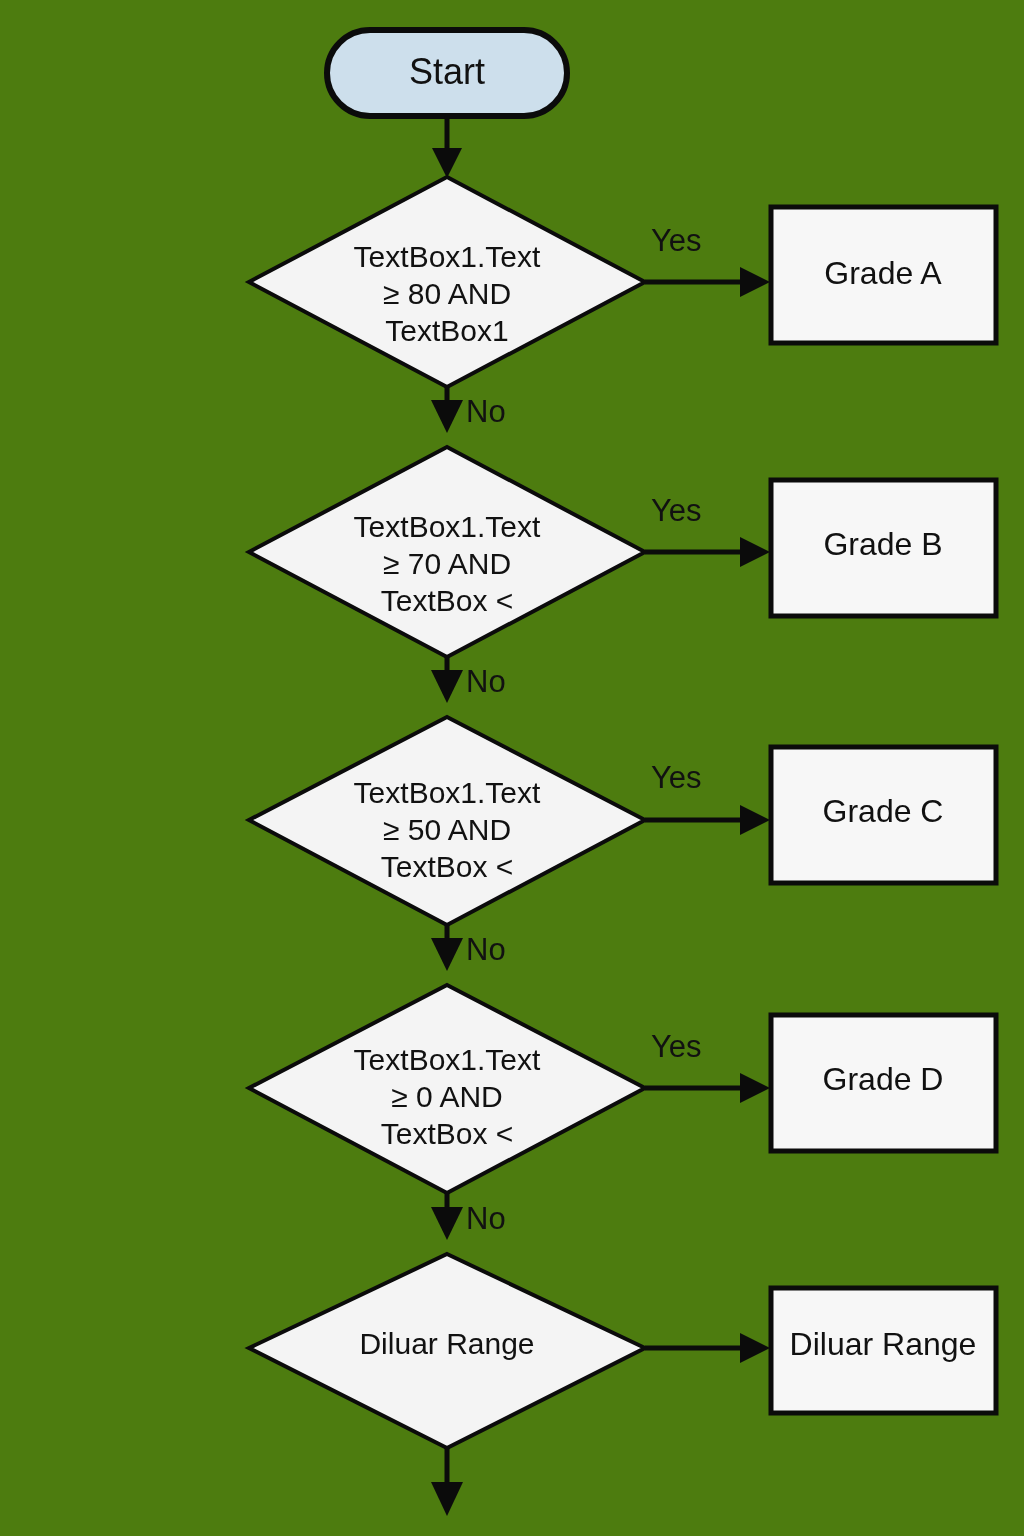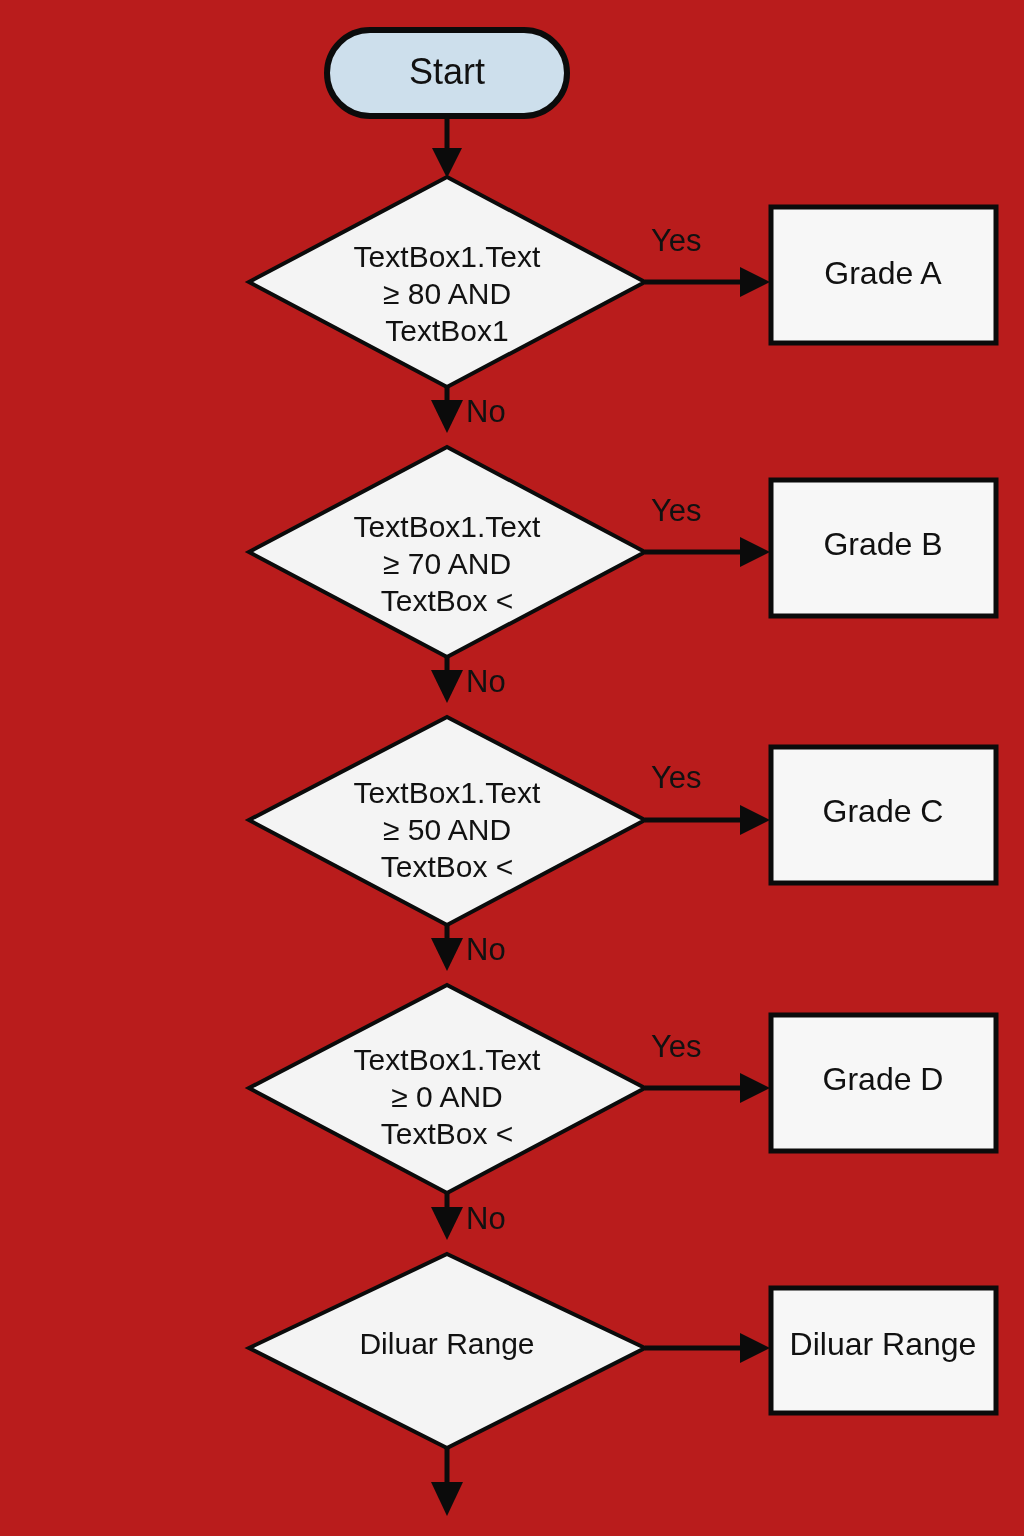--- a/index.html
+++ b/index.html
@@ -8,21 +8,21 @@
     padding: 0;
     background: #f4f4f4;
   }
   body {
     font-family: "Liberation Sans", sans-serif;
   }
   #flow-root {
     position: relative;
     width: 1024px;
     height: 1536px;
-    background: #b91c1c;
+    background: #4d7c0f;
     overflow: hidden;
   }
   #flow-svg {
     position: absolute;
     top: 0;
     left: 0;
     width: 1024px;
     height: 1536px;
   }
   .node-shape {

